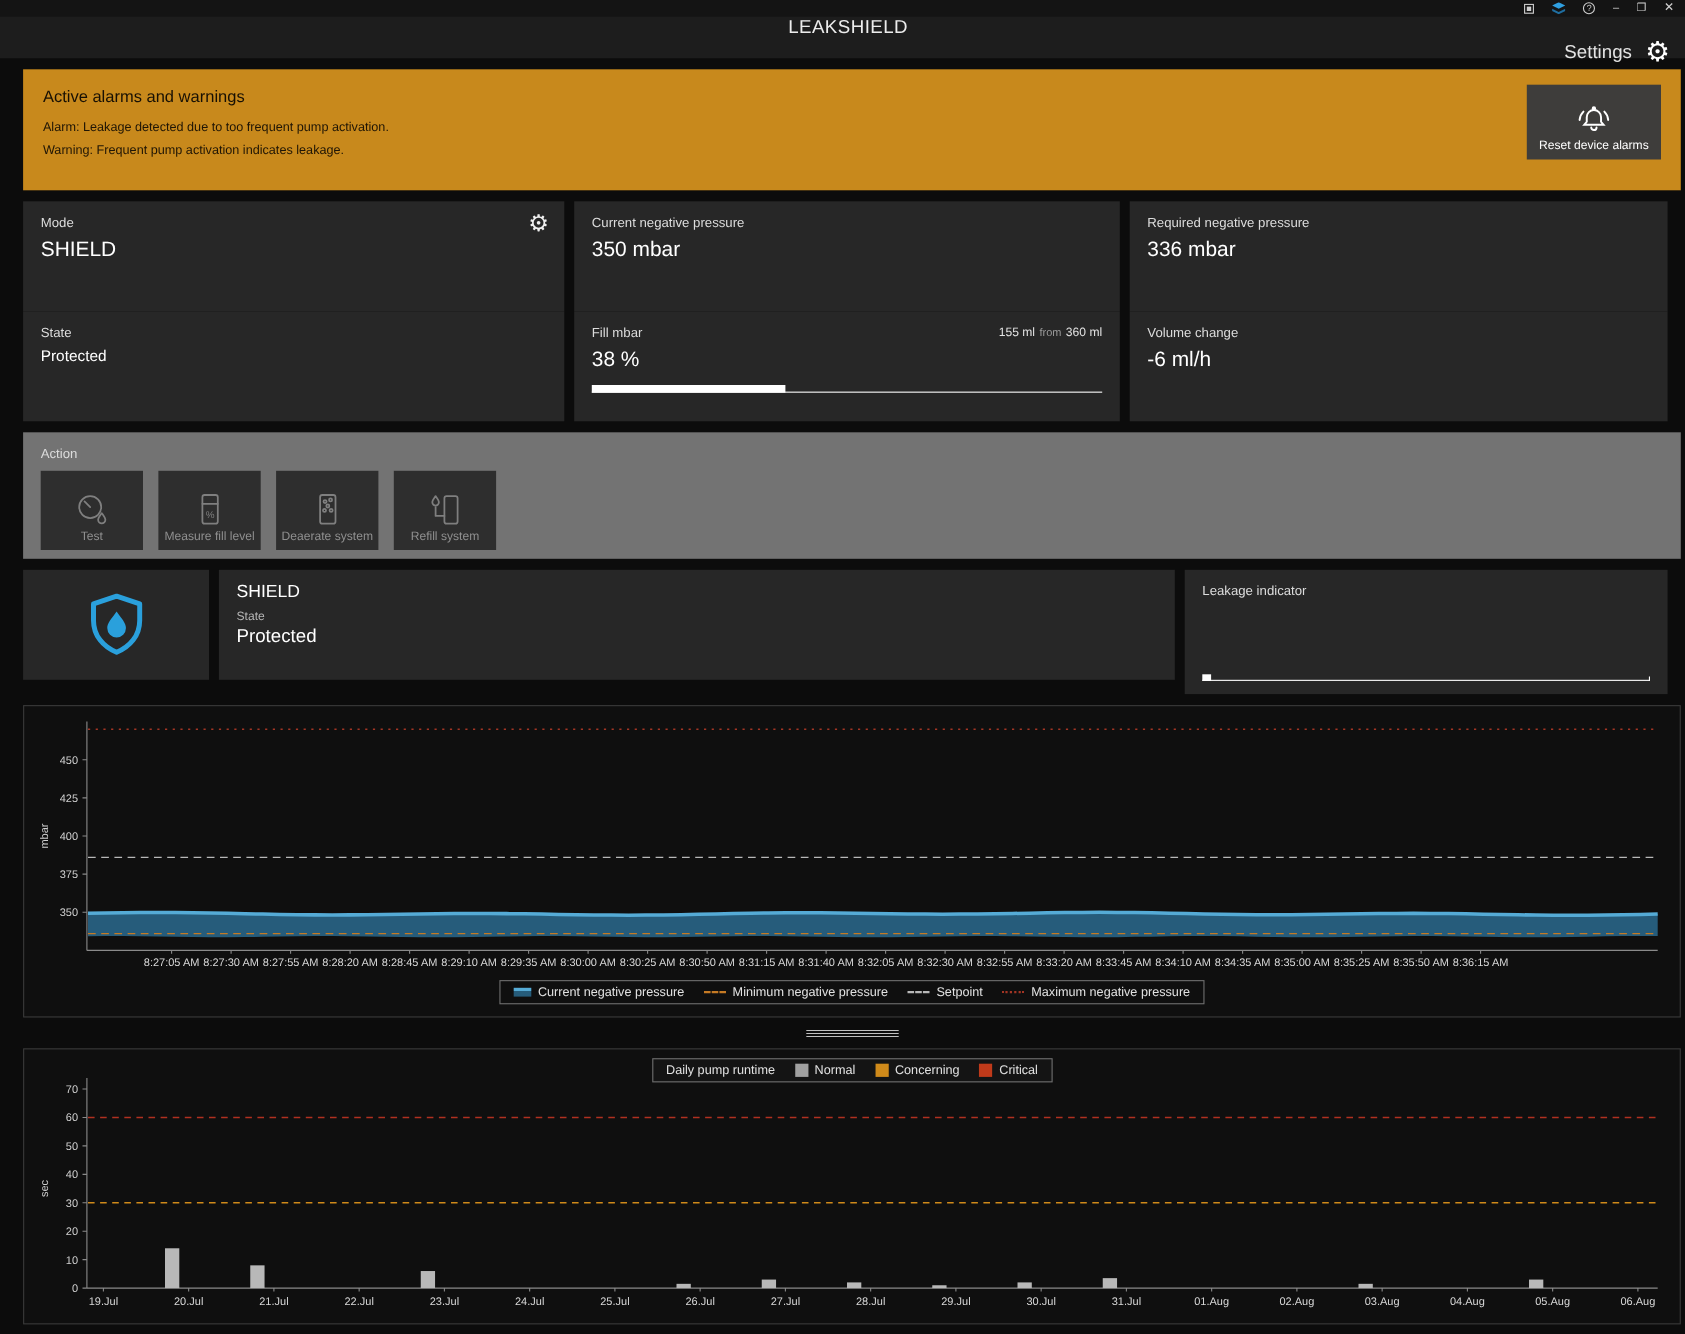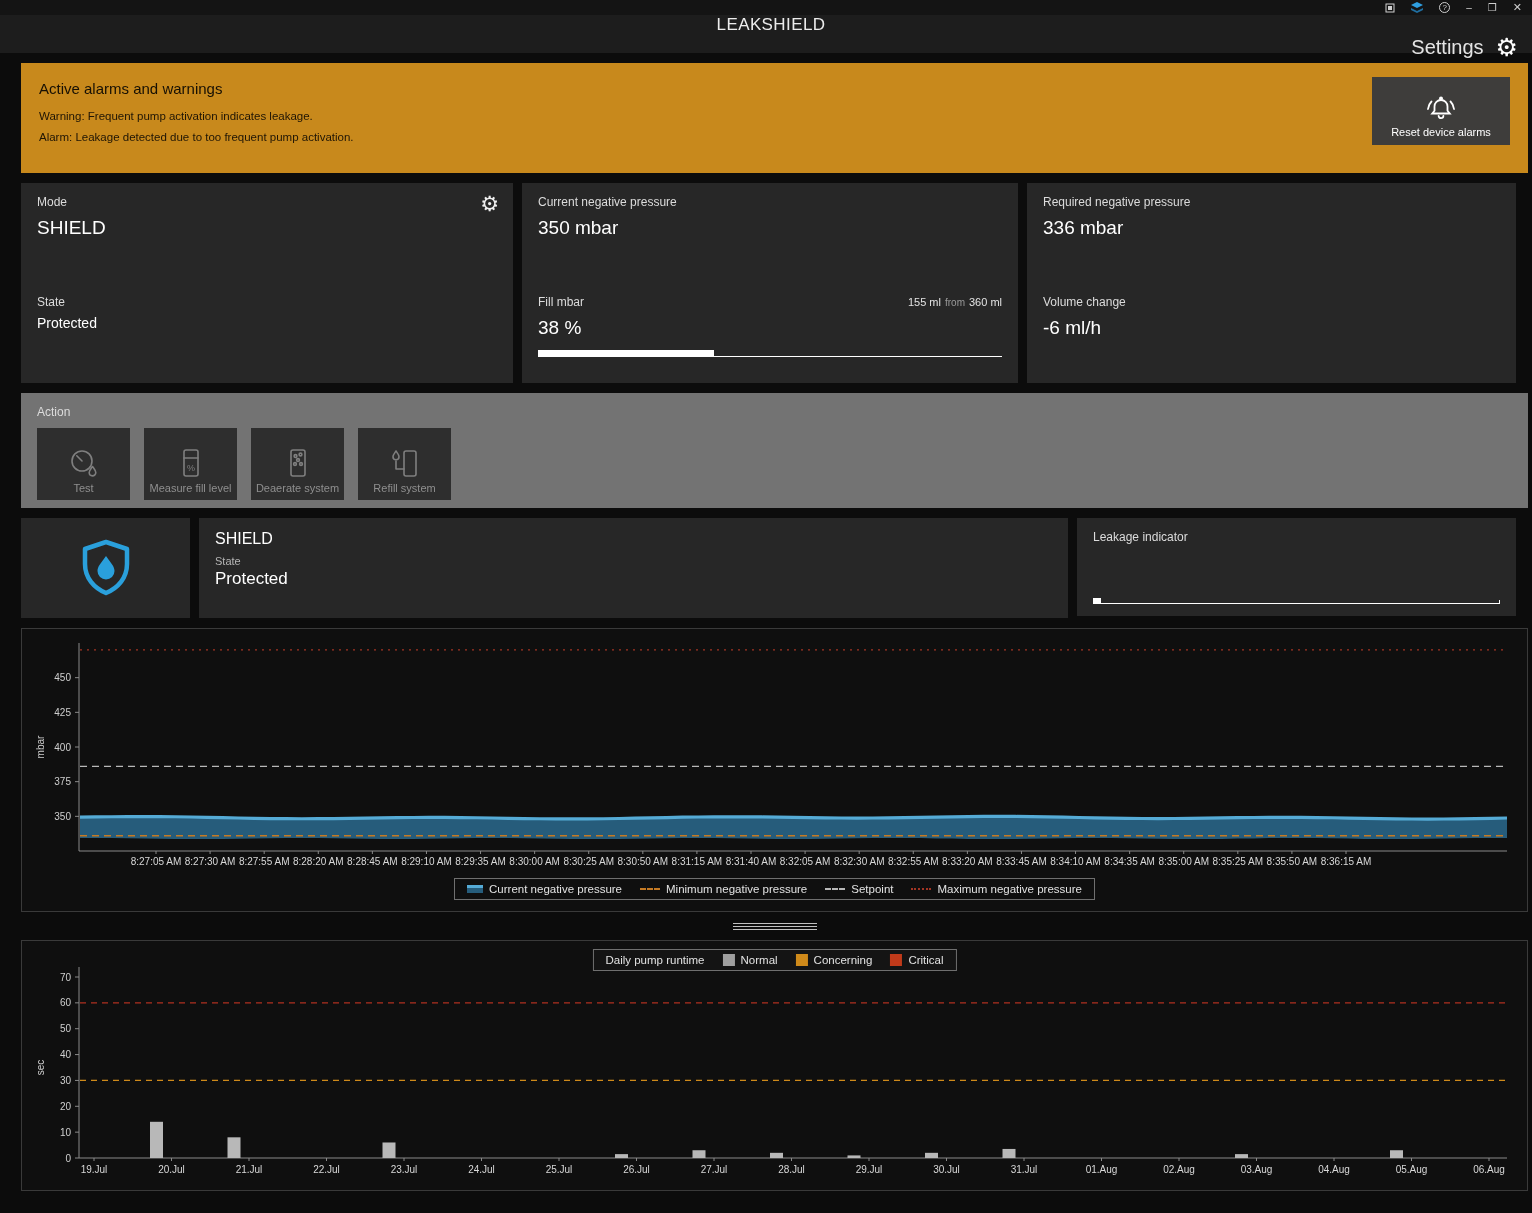--- a/index.html
+++ b/index.html
@@ -8,30 +8,30 @@
   .window { position:relative; width:1532px; height:1213px; background:#0c0c0c; overflow:hidden; }
 
   
   .chrome { height:15px; background:#141414; display:flex; justify-content:flex-end; align-items:center; gap:16px; padding-right:10px; }
   .chrome .ci { color:#cfcfcf; font-size:10px; line-height:1; cursor:default; display:flex; align-items:center; }
 
   
   .titlebar { height:38px; background:#1d1d1d; display:flex; align-items:center; padding:0 14px 0 24px;flex-direction:column; }
   .app-title { color:#ececec; font-size:17px; font-weight:400; letter-spacing:0.4px; }
   .titlebar-right { margin-left:auto; display:flex; align-items:center; gap:12px; }
-  .settings-label { color:#e4e4e4; font-size:20px; font-weight:300; cursor:pointer; }
+  .settings-label { color:#e4e4e4; font-size:17px; font-weight:300; cursor:pointer; }
   .gear-glyph { color:#ffffff; font-size:25px; line-height:1; cursor:pointer; }
 
   .content { padding:10px 4px 0 21px; }
 
   
   .alert { background:#c8891c; height:110px; padding:17px 18px; position:relative; margin-bottom:10px; }
   .alert-title { color:#171004; font-size:15px; margin-bottom:13px; }
   .alert-line { color:#1f1505; font-size:11.5px; margin-bottom:9px; }
-  .reset-btn { position:absolute; right:18px; top:14px; width:138px; height:68px; background:#3e3d3b; border:none;
+  .reset-btn { position:absolute; right:18px; top:14px; width:122px; height:68px; background:#3e3d3b; border:none;
                color:#fff; display:flex; flex-direction:column; align-items:center; justify-content:flex-end;
                padding-bottom:7px; gap:5px; cursor:pointer; font-size:11px; font-family:inherit; }
 
   
   .grid3 { display:grid; grid-template-columns:492px 496px 489px; gap:9px; }
   .mb5 { margin-bottom:0; } .mb10 { margin-bottom:10px; }
   .card { background:#272727; padding:12px 16px; position:relative; height:100px; }
   .card-label { color:#dcdcdc; font-size:12px; font-weight:400; }
   .card-value { color:#ffffff; font-size:19px; font-weight:300; margin-top:8px; }
   .card-value-sm { color:#ffffff; font-size:14px; font-weight:300; margin-top:6px; }
@@ -108,22 +108,22 @@
     <div class="titlebar-right">
       <span class="settings-label">Settings</span>
       <span class="gear-glyph">⚙</span>
     </div>
   </div>
 
   <div class="content">
 
     <div class="alert">
       <div class="alert-title">Active alarms and warnings</div>
+      <div class="alert-line">Alarm: Leakage detected due to too frequent pump activation.</div>
       <div class="alert-line">Warning: Frequent pump activation indicates leakage.</div>
-      <div class="alert-line">Alarm: Leakage detected due to too frequent pump activation.</div>
       <button class="reset-btn">
         <svg width="40" height="26" viewBox="0 0 40 26">
           <g fill="none" stroke="#ffffff" stroke-width="1.8" stroke-linecap="round">
             <path d="M20 5 a6.5 6.5 0 0 1 6.5 6.5 v4.2 l2.3 2.8 h-17.6 l2.3 -2.8 v-4.2 A6.5 6.5 0 0 1 20 5 z"></path>
             <path d="M17.6 20.8 a2.4 2.4 0 0 0 4.8 0"></path>
             <path d="M10.5 6.5 a12 12 0 0 0 -3.5 7.5"></path>
             <path d="M29.5 6.5 a12 12 0 0 1 3.5 7.5"></path>
             <circle cx="20" cy="3.6" r="1.1" fill="#ffffff"></circle>
           </g>
         </svg>
@@ -215,21 +215,21 @@
         <svg width="56" height="60" viewBox="0 0 56 60">
           <path d="M28 4 L49 11 V26 C49 40 40 50 28 55 C16 50 7 40 7 26 V11 Z" fill="none" stroke="#2aa0dc" stroke-width="4.5" stroke-linejoin="round"></path>
           <path d="M28 18 c5 7 8.5 10.5 8.5 15 a8.5 8.5 0 0 1 -17 0 c0 -4.5 3.5 -8 8.5 -15 z" fill="#2aa0dc"></path>
         </svg>
       </div>
       <div class="card" style="height:100px;">
         <div class="shield-title">SHIELD</div>
         <div class="shield-state-label">State</div>
         <div class="shield-state-value">Protected</div>
       </div>
-      <div class="card" style="height:98px;">
+      <div class="card" style="height:113px;">
         <div class="card-label">Leakage indicator</div>
         <div class="leak-track">
           <div class="bar-baseline"></div>
           <div class="leak-fill" style="width: 2%;"></div>
           <div class="end-tick"></div>
         </div>
       </div>
     </div>
 
     <div class="chart-panel panel-pressure">

